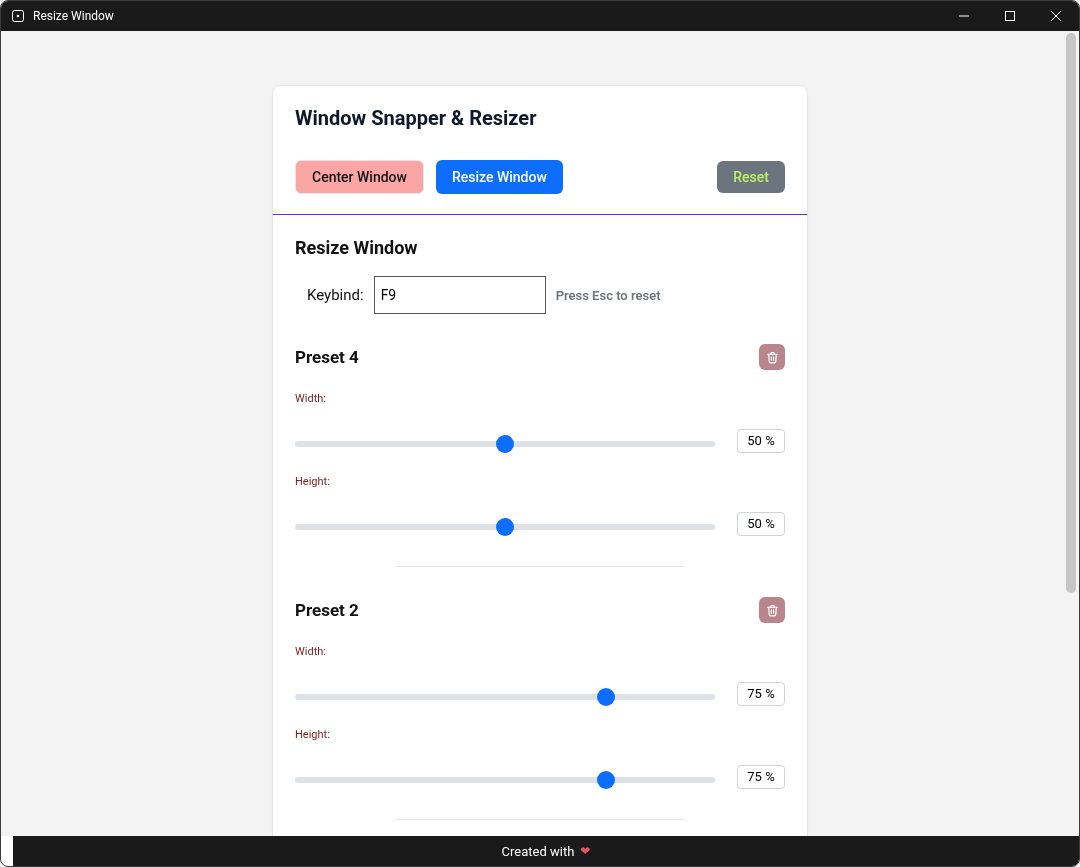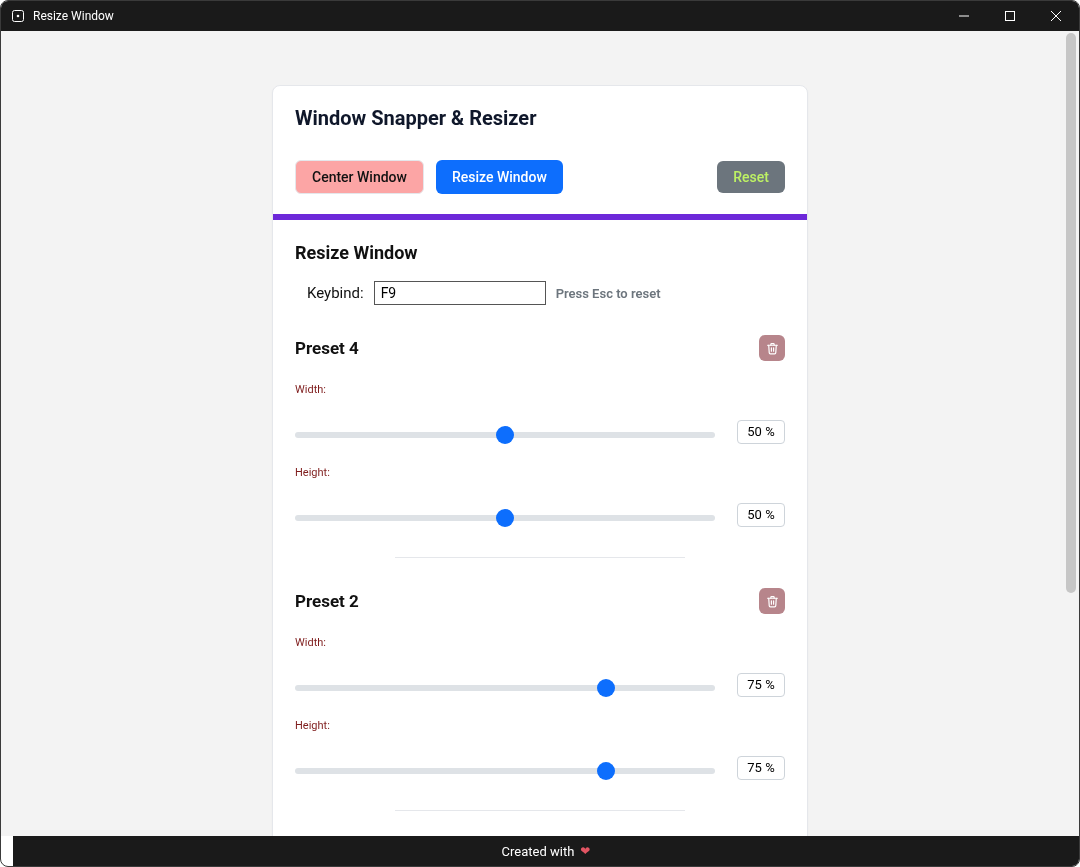--- a/index.html
+++ b/index.html
@@ -67,21 +67,21 @@
     background: #fff;
     border: 1px solid #e5e7eb;
     border-radius: 8px;
     box-shadow: 0 1px 2px rgba(0,0,0,0.04);
     display: flex; flex-direction: column;
     height: fit-content;
   }
 
   .card-header {
     padding: 20px 22px 20px 22px;
-    border-bottom: 6px solid #6d28d9;
+    border-bottom: 1px solid #6d28d9;
   }
   .card-title {
     font-size: 20px;
     font-weight: 700;
     color: #0f172a;
     margin: 0 0 30px 0;
   }
   .tab-row {
     display: flex;
     align-items: center;
@@ -126,21 +126,21 @@
 
   .keybind-row {
     display: flex;
     align-items: center;
     gap: 10px;
     margin-bottom: 10px;
   }
   .keybind-row .lbl { font-size: 15px; color: #111; margin-left: 12px; }
   .keybind-row input {
     width: 172px;
-    height: 24px;
+    height: 38px;
     border: 1px solid #555;
     padding: 2px 6px;
     font-size: 14px;
     font-family: inherit;
   }
   .keybind-row .hint {
     font-size: 13px;
     font-weight: 600;
     color: #6c757d;
   }

